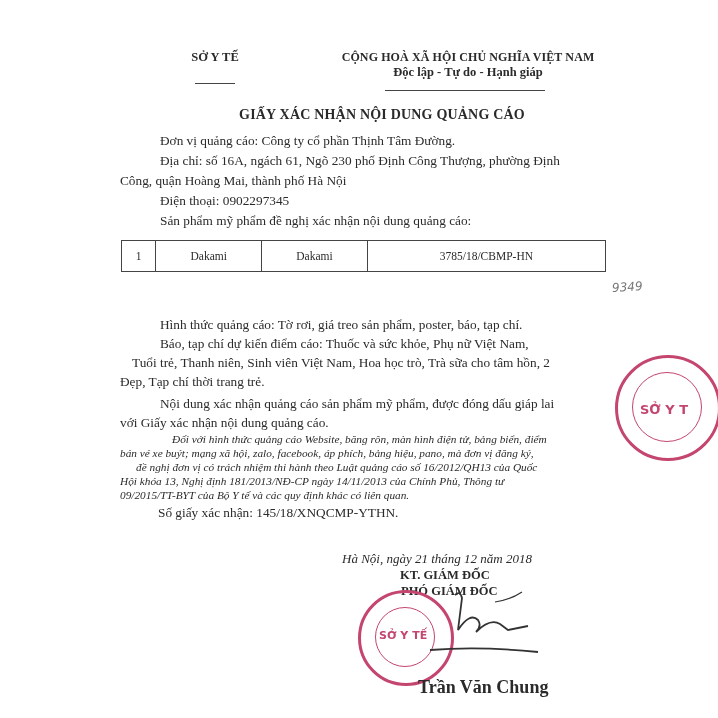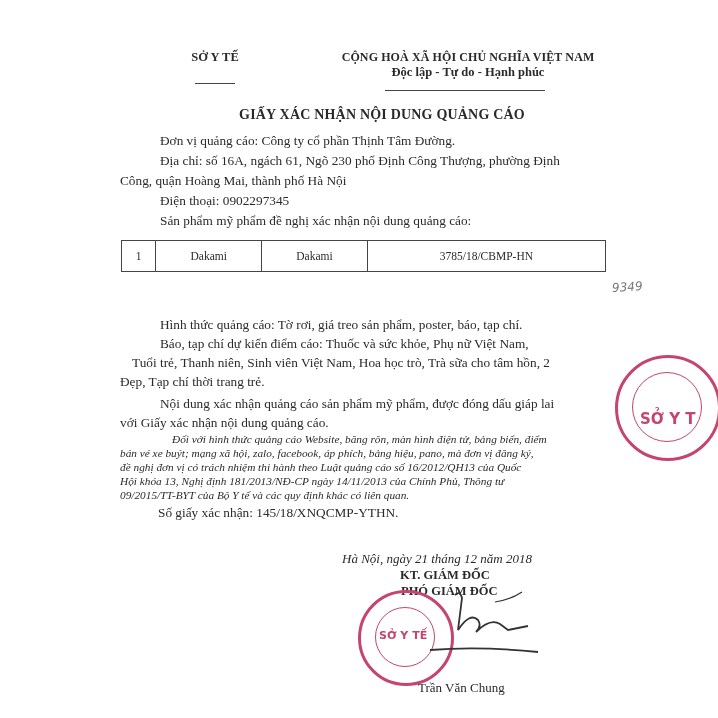--- a/index.html
+++ b/index.html
@@ -29,21 +29,21 @@
 
 <div>
 
   <div class="abs hdr-left">
     <div class="b">SỞ Y TẾ</div>
   </div>
   <div class="rule" style="left:195px; top:83px; width:40px;"></div>
 
   <div class="abs hdr-right">
     <div class="t1">CỘNG HOÀ XÃ HỘI CHỦ NGHĨA VIỆT NAM</div>
-    <div class="t2">Độc lập - Tự do - Hạnh phúc</div>
+    <div class="t2">Độc lập - Tự do - Hạnh giáp</div>
   </div>
   <div class="rule" style="left:385px; top:90px; width:160px;"></div>
 
   <div class="abs title">GIẤY XÁC NHẬN NỘI DUNG QUẢNG CÁO</div>
 
   <div class="p" style="left:160px; top:131px;">Đơn vị quảng cáo: Công ty cổ phần Thịnh Tâm Đường.</div>
   <div class="p" style="left:160px; top:151px;">Địa chỉ: số 16A, ngách 61, Ngõ 230 phố Định Công Thượng, phường Định</div>
   <div class="p" style="left:120px; top:171px;">Công, quận Hoàng Mai, thành phố Hà Nội</div>
   <div class="p" style="left:160px; top:191px;">Điện thoại: 0902297345</div>
   <div class="p" style="left:160px; top:211px;">Sản phẩm mỹ phẩm đề nghị xác nhận nội dung quảng cáo:</div>
@@ -62,41 +62,41 @@
 
   <div class="p" style="left:160px; top:315px;">Hình thức quảng cáo: Tờ rơi, giá treo sản phẩm, poster, báo, tạp chí.</div>
   <div class="p" style="left:160px; top:334px;">Báo, tạp chí dự kiến điểm cáo: Thuốc và sức khỏe, Phụ nữ Việt Nam,</div>
   <div class="p" style="left:120px; top:353px;margin-left:12px;">Tuổi trẻ, Thanh niên, Sinh viên Việt Nam, Hoa học trò, Trà sữa cho tâm hồn, 2</div>
   <div class="p" style="left:120px; top:372px;">Đẹp, Tạp chí thời trang trẻ.</div>
   <div class="p" style="left:160px; top:394px;">Nội dung xác nhận quảng cáo sản phẩm mỹ phẩm, được đóng dấu giáp lai</div>
   <div class="p" style="left:120px; top:413px;">với Giấy xác nhận nội dung quảng cáo.</div>
 
   <div class="note" style="left:172px; top:433px;">Đối với hình thức quảng cáo Website, băng rôn, màn hình điện tử, bảng biển, điểm</div>
   <div class="note" style="left:120px; top:447px;">bán vé xe buýt; mạng xã hội, zalo, facebook, áp phích, bảng hiệu, pano, mà đơn vị đăng ký,</div>
-  <div class="note" style="left:120px; top:461px;text-align:center;">đề nghị đơn vị có trách nhiệm thi hành theo Luật quảng cáo số 16/2012/QH13 của Quốc</div>
+  <div class="note" style="left:136px; top:461px;text-align:center;">đề nghị đơn vị có trách nhiệm thi hành theo Luật quảng cáo số 16/2012/QH13 của Quốc</div>
   <div class="note" style="left:120px; top:475px;">Hội khóa 13, Nghị định 181/2013/NĐ-CP ngày 14/11/2013 của Chính Phủ, Thông tư</div>
   <div class="note" style="left:120px; top:489px;">09/2015/TT-BYT của Bộ Y tế  và các quy định khác có liên quan.</div>
 
   <div class="p" style="left:158px; top:503px;">Số giấy xác nhận: 145/18/XNQCMP-YTHN.</div>
 
   <div class="p" style="left:342px; top:549px; font-style:italic; font-size:13px;">Hà Nội, ngày 21  tháng 12 năm 2018</div>
   <div class="p" style="left:400px; top:566px; font-weight:bold; font-size:12.5px;">KT. GIÁM ĐỐC</div>
   <div class="p" style="left:401px; top:582px; font-weight:bold; font-size:12.5px;">PHÓ GIÁM ĐỐC</div>
 
   <div class="stamp" style="left:358px; top:590px; width:90px; height:90px;">
     <div class="inner" style="left:14px; top:14px; width:58px; height:58px;"></div>
     <div class="txt" style="left:18px; top:36px; font-size:11px;">SỞ Y TẾ</div>
   </div>
 
   <svg class="abs" style="left:400px; top:590px;" width="140" height="70" viewBox="0 0 140 70">
     <path d="M55 5 Q60 0 62 8 L58 40 Q70 22 78 30 Q82 36 76 42 Q90 28 100 34 L108 40 Q118 38 128 36" fill="none" stroke="#333" stroke-width="1.8"></path>
     <path d="M95 12 Q110 10 122 2" fill="none" stroke="#333" stroke-width="1.2"></path>
     <path d="M30 60 Q80 56 138 62" fill="none" stroke="#333" stroke-width="1.8"></path>
   </svg>
 
-  <div class="p" style="left:418px; top:678px; font-weight:normal; font-size:13px;">Trần Văn Chung</div>
+  <div class="p" style="left:418px; top:678px; font-weight:bold; font-size:18px;">Trần Văn Chung</div>
 
   <div class="stamp" style="left:615px; top:355px; width:100px; height:100px;">
     <div class="inner" style="left:14px; top:14px; width:68px; height:68px;"></div>
-    <div class="txt" style="left:22px; top:52px; font-size:15px;">SỞ Y T</div>
+    <div class="txt" style="left:22px; top:44px; font-size:13px;">SỞ Y T</div>
   </div>
 
 </div>
 
 </body></html>

